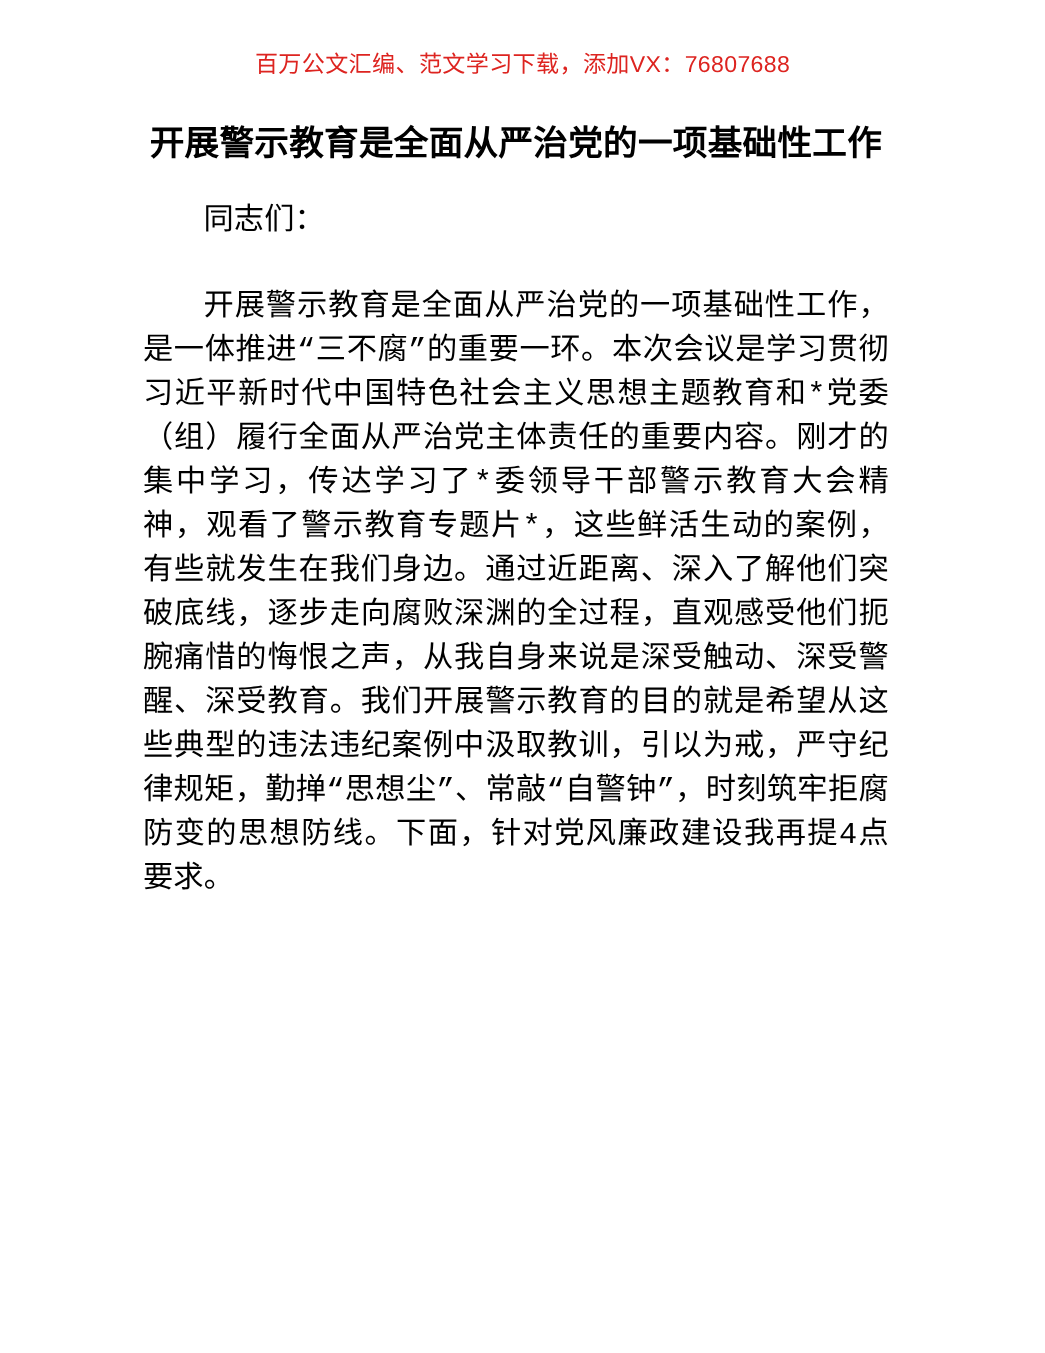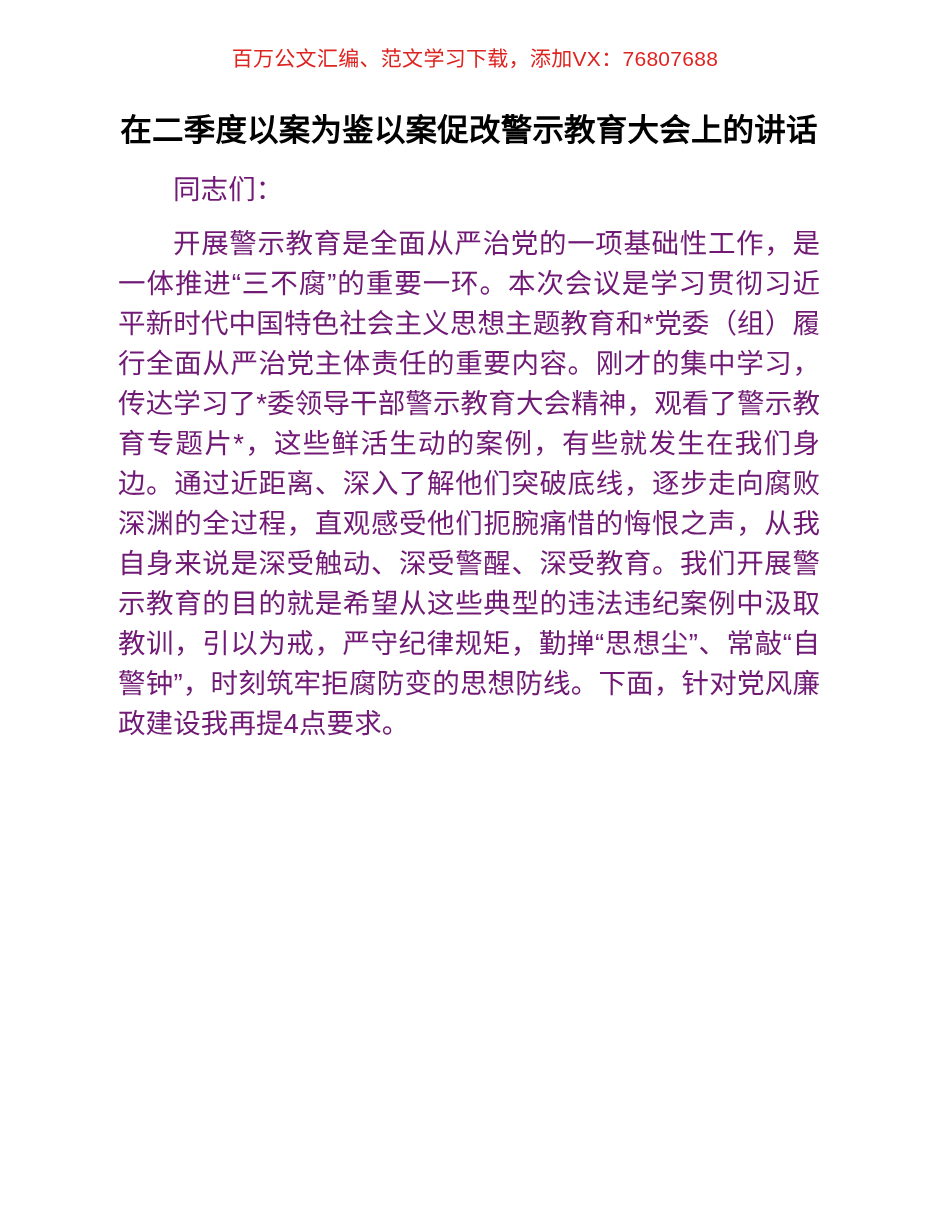--- a/index.html
+++ b/index.html
@@ -52,45 +52,46 @@
     font-weight: bold;
     text-align: center;
     margin: 0 0 6px 0;
     letter-spacing: 0.2px;
     color: #000;
   }
 
   .para {
     font-size: 27.5px;
     line-height: 40px;
-    margin: 0;
+    margin: 12px;
     text-align: justify;
     text-justify: inter-ideograph;
     text-align-last: left;
     letter-spacing: 0.1px;
-    color: #701a75;
+    color: #000000;
     word-break: break-all;
+    font-family: Liberation Mono, monospace;
   }
   .para.indent {
     text-indent: 2em;
   }
   .spacer-salutation { height: 12px; }
   .spacer-para { height: 14px; }
   .spacer-section { height: 14px; }
 </style>
 </head>
 <body>
 
 <div id="page">
 
   <div class="promo-banner">百万公文汇编、范文学习下载，添加VX：76807688</div>
 
   <div class="doc-body">
 
-    <h1 class="doc-title">在二季度以案为鉴以案促改警示教育大会上的讲话</h1>
+    <h1 class="doc-title">开展警示教育是全面从严治党的一项基础性工作</h1>
 
     <div class="spacer-salutation"></div>
 
     <p class="para indent">同志们：</p>
 
     <div class="spacer-para"></div>
 
     <p class="para indent">开展警示教育是全面从严治党的一项基础性工作，是一体推进“三不腐”的重要一环。本次会议是学习贯彻习近平新时代中国特色社会主义思想主题教育和*党委（组）履行全面从严治党主体责任的重要内容。刚才的集中学习，传达学习了*委领导干部警示教育大会精神，观看了警示教育专题片*，这些鲜活生动的案例，有些就发生在我们身边。通过近距离、深入了解他们突破底线，逐步走向腐败深渊的全过程，直观感受他们扼腕痛惜的悔恨之声，从我自身来说是深受触动、深受警醒、深受教育。我们开展警示教育的目的就是希望从这些典型的违法违纪案例中汲取教训，引以为戒，严守纪律规矩，勤掸“思想尘”、常敲“自警钟”，时刻筑牢拒腐防变的思想防线。下面，针对党风廉政建设我再提4点要求。</p>
 
     <div class="spacer-section"></div>

